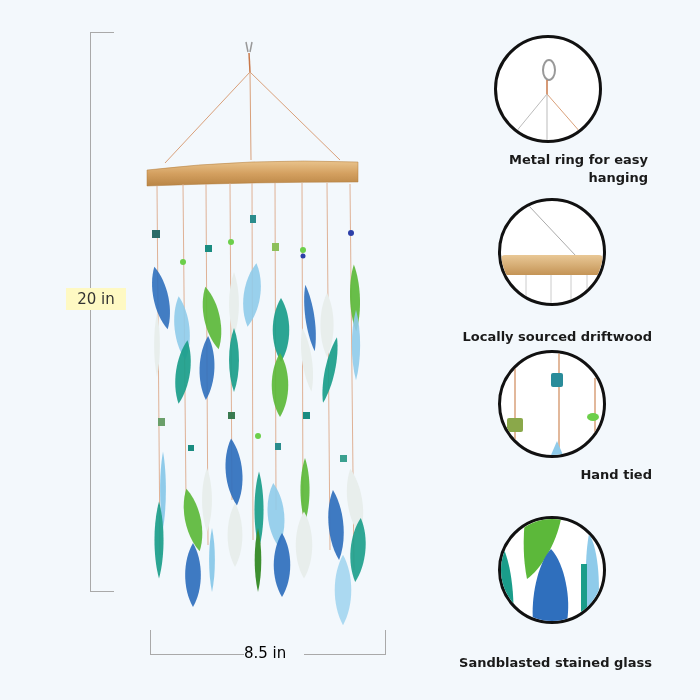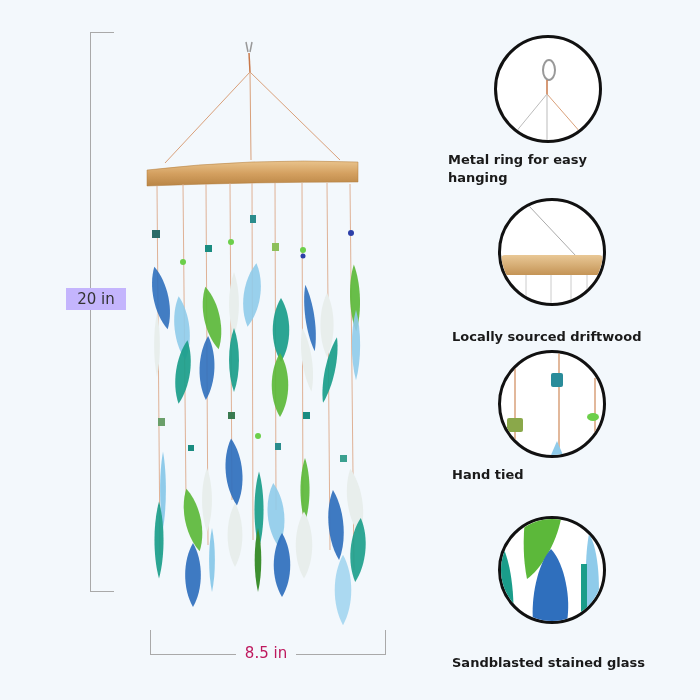--- a/index.html
+++ b/index.html
@@ -1,22 +1,22 @@
 <!DOCTYPE html>
 <html><head>
 <meta charset="utf-8">
 <style>
   html,body{margin:0;padding:0;}
   body{width:700px;height:700px;background:#f3f8fc;position:relative;overflow:hidden;font-family:"DejaVu Sans","Liberation Sans",sans-serif;}
   .dim-v{position:absolute;left:90px;top:32px;width:24px;height:560px;border-left:1.5px solid #a9a9a9;border-top:1.5px solid #a9a9a9;border-bottom:1.5px solid #a9a9a9;box-sizing:border-box;}
-  .dim-v-label{position:absolute;left:66px;top:288px;width:60px;text-align:center;background:#c4b5fd;font-size:15px;color:#333;padding:2px 0;}
+  .dim-v-label{position:absolute;left:66px;top:288px;width:60px;text-align:center;background:#fef9c3;font-size:15px;color:#333;padding:2px 0;}
   .dim-h{position:absolute;left:150px;top:630px;width:236px;height:25px;border-left:1.5px solid #a9a9a9;border-right:1.5px solid #a9a9a9;border-bottom:1.5px solid #a9a9a9;box-sizing:border-box;}
-  .dim-h-label{position:absolute;left:236px;top:644px;width:60px;text-align:center;background:#f3f8fc;font-size:15px;color:#be185d;}
+  .dim-h-label{position:absolute;left:244px;top:644px;width:60px;background:#f3f8fc;font-size:15px;color:#000000;}
   .chime{position:absolute;left:0;top:0;width:460px;height:700px;}
-  .feature{position:absolute;width:200px;text-align:left;}
+  .feature{position:absolute;width:200px;text-align:right;}
   .circle{width:108px;height:108px;border:3px solid #111;border-radius:50%;margin:0 auto;overflow:hidden;background:#fff;box-sizing:border-box;position:relative;}
   .feature-label{margin-top:8px;font-size:13px;font-weight:bold;color:#1a1a1a;line-height:18px;}
 </style>
 </head>
 <body>
 
 <div class="dim-v"></div>
 <div class="dim-v-label">20 in</div>
 <div class="dim-h"></div>
 <div class="dim-h-label">8.5 in</div>

